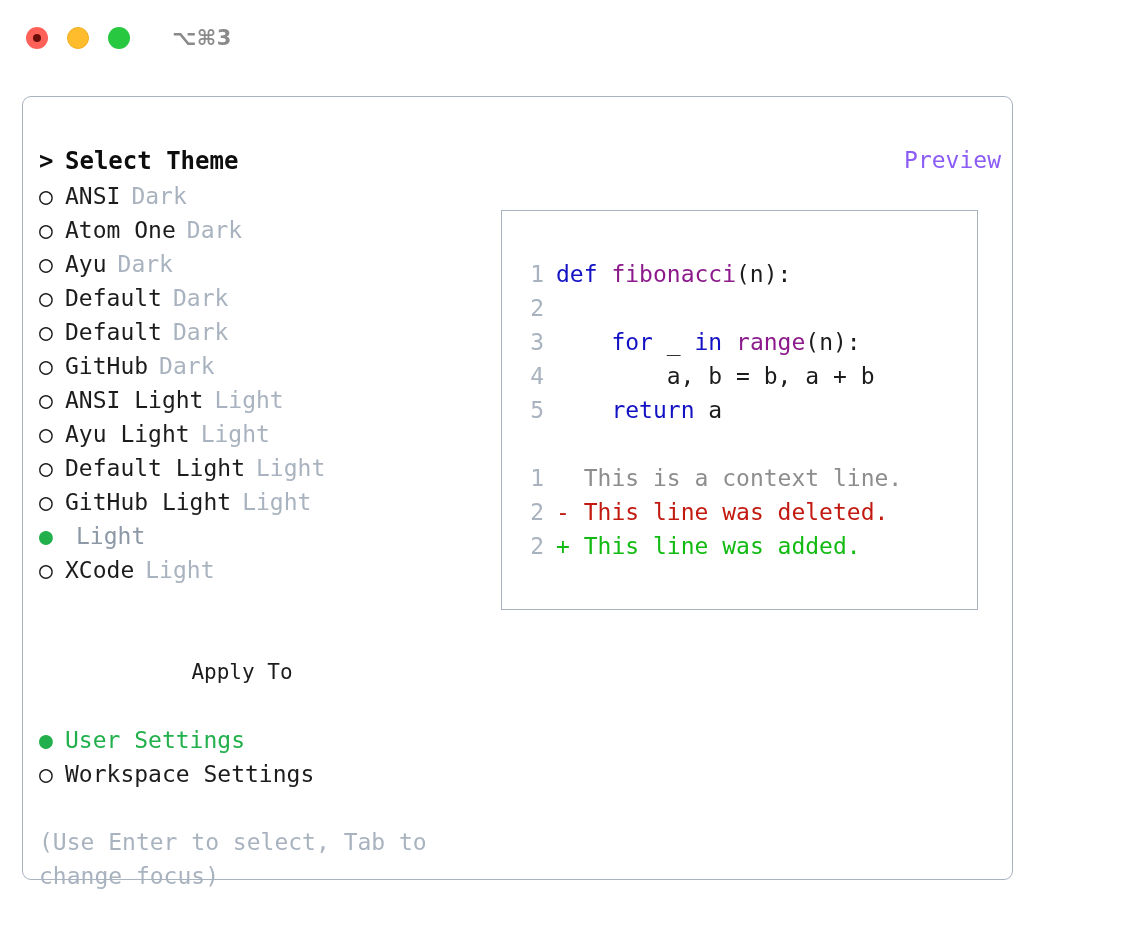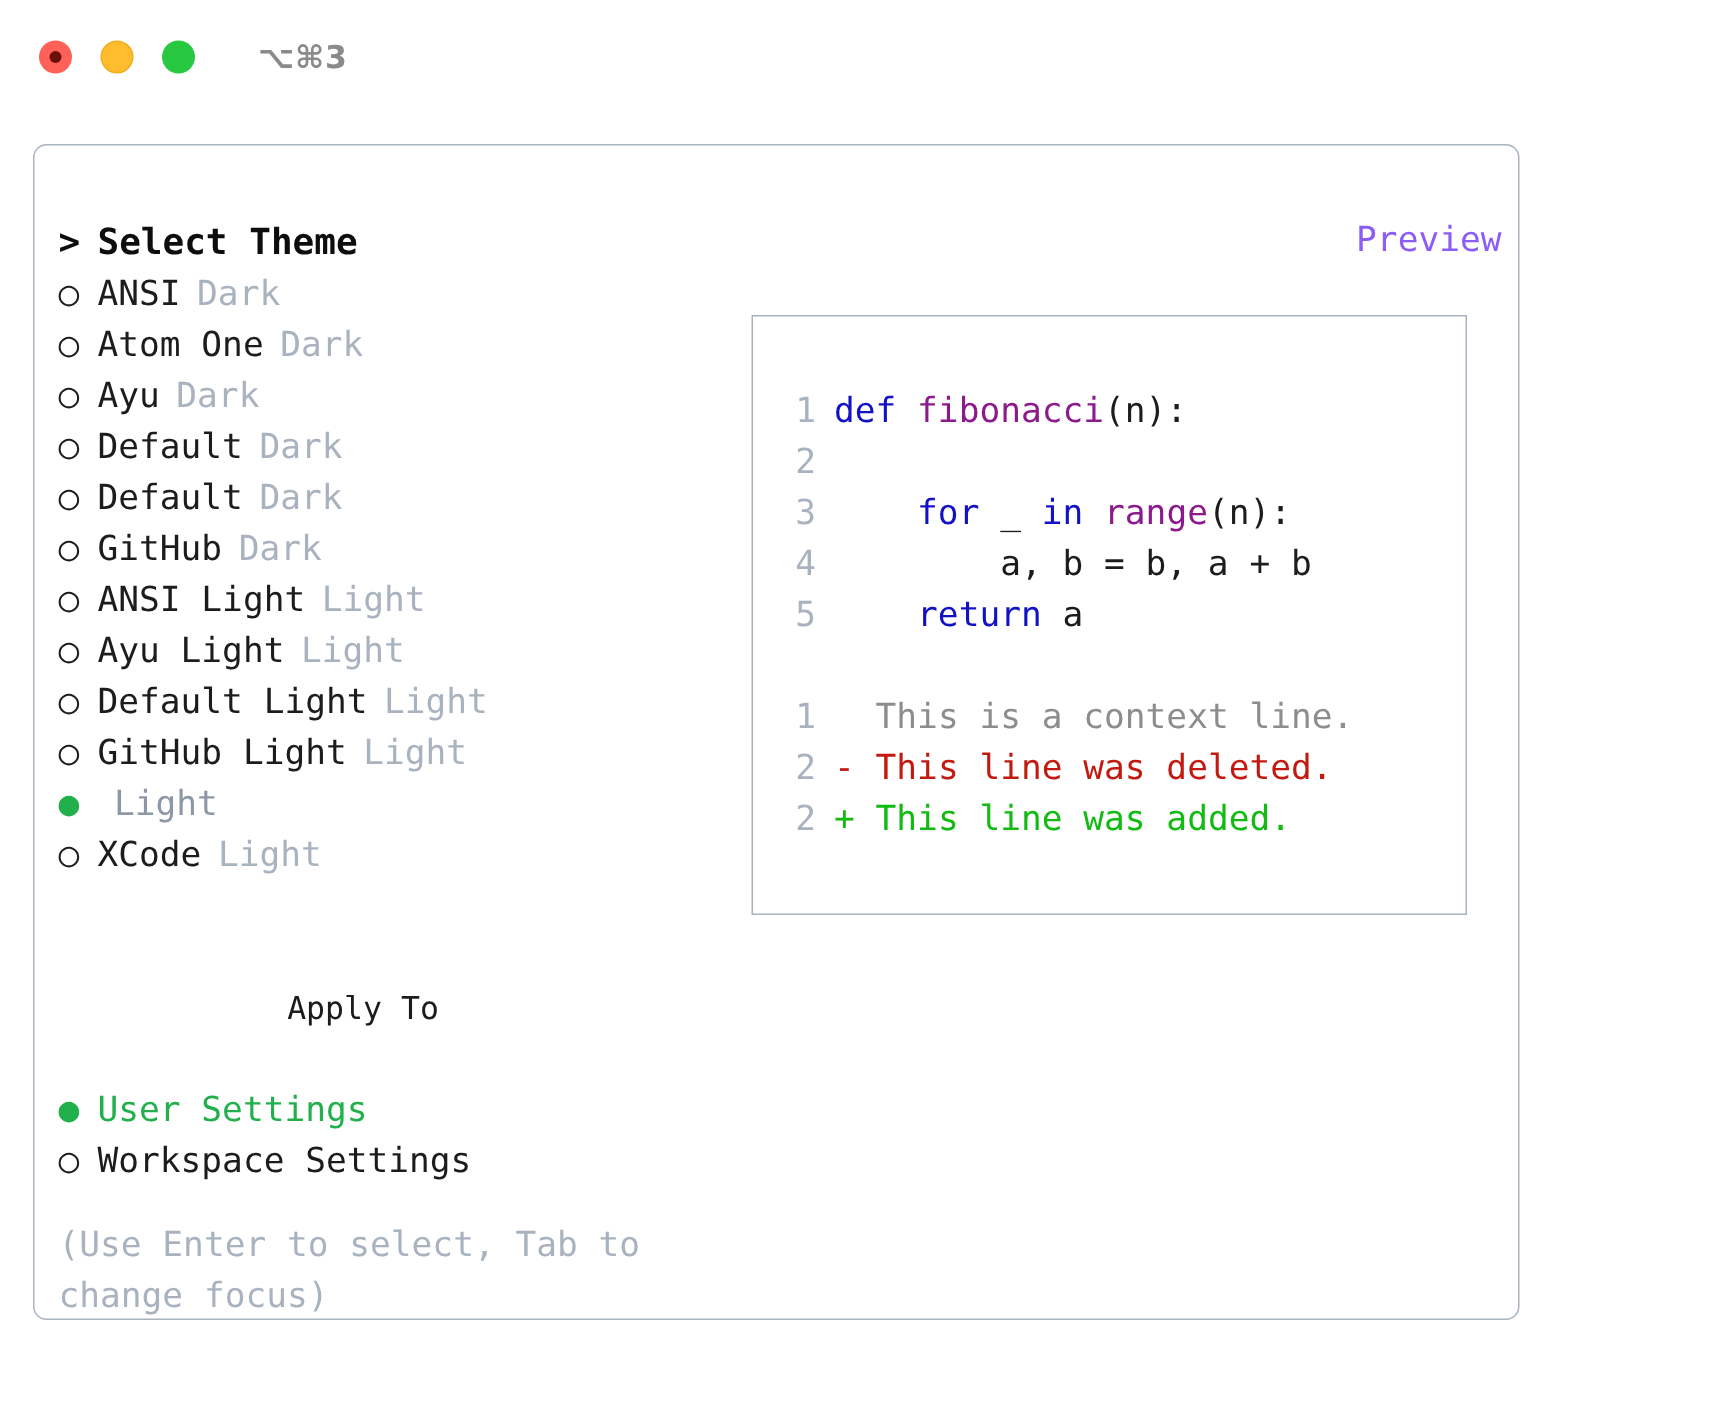--- a/index.html
+++ b/index.html
@@ -128,21 +128,21 @@
   .section-gap { height: 34px; }
 
   .apply-header {
     font-size: 21px;
     line-height: 34px;
     color: #1c1c1c;
     white-space: pre;
   }
 
   .hint {
-    margin-top: 22px;
+    margin-top: 34px;
     font-size: 23px;
     line-height: 34px;
     color: #a9b3bf;
     width: 404px;
     white-space: normal;
   }
 
   
   .right-col {
     position: absolute;

